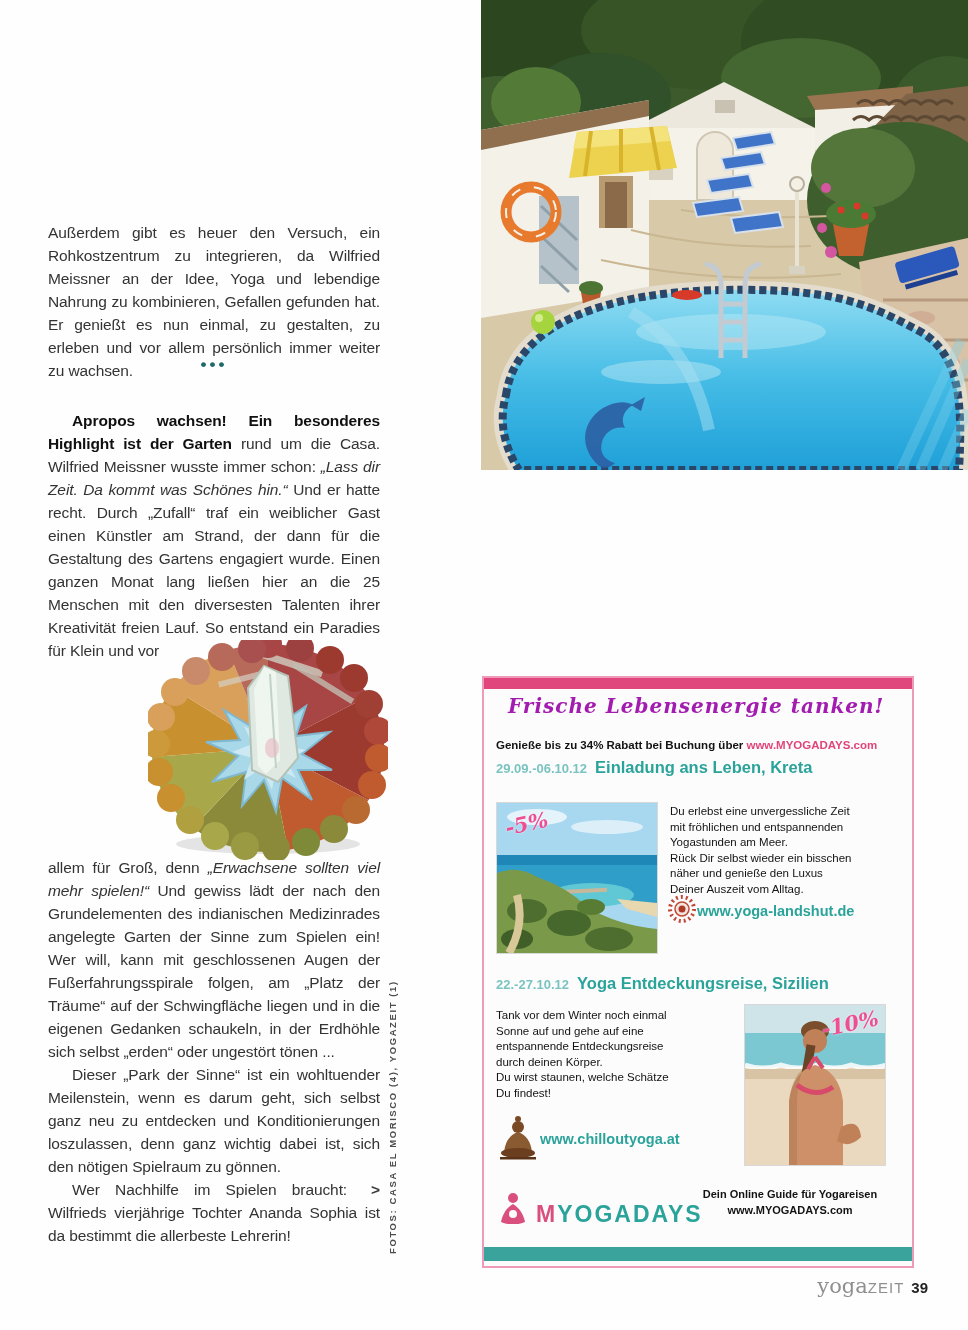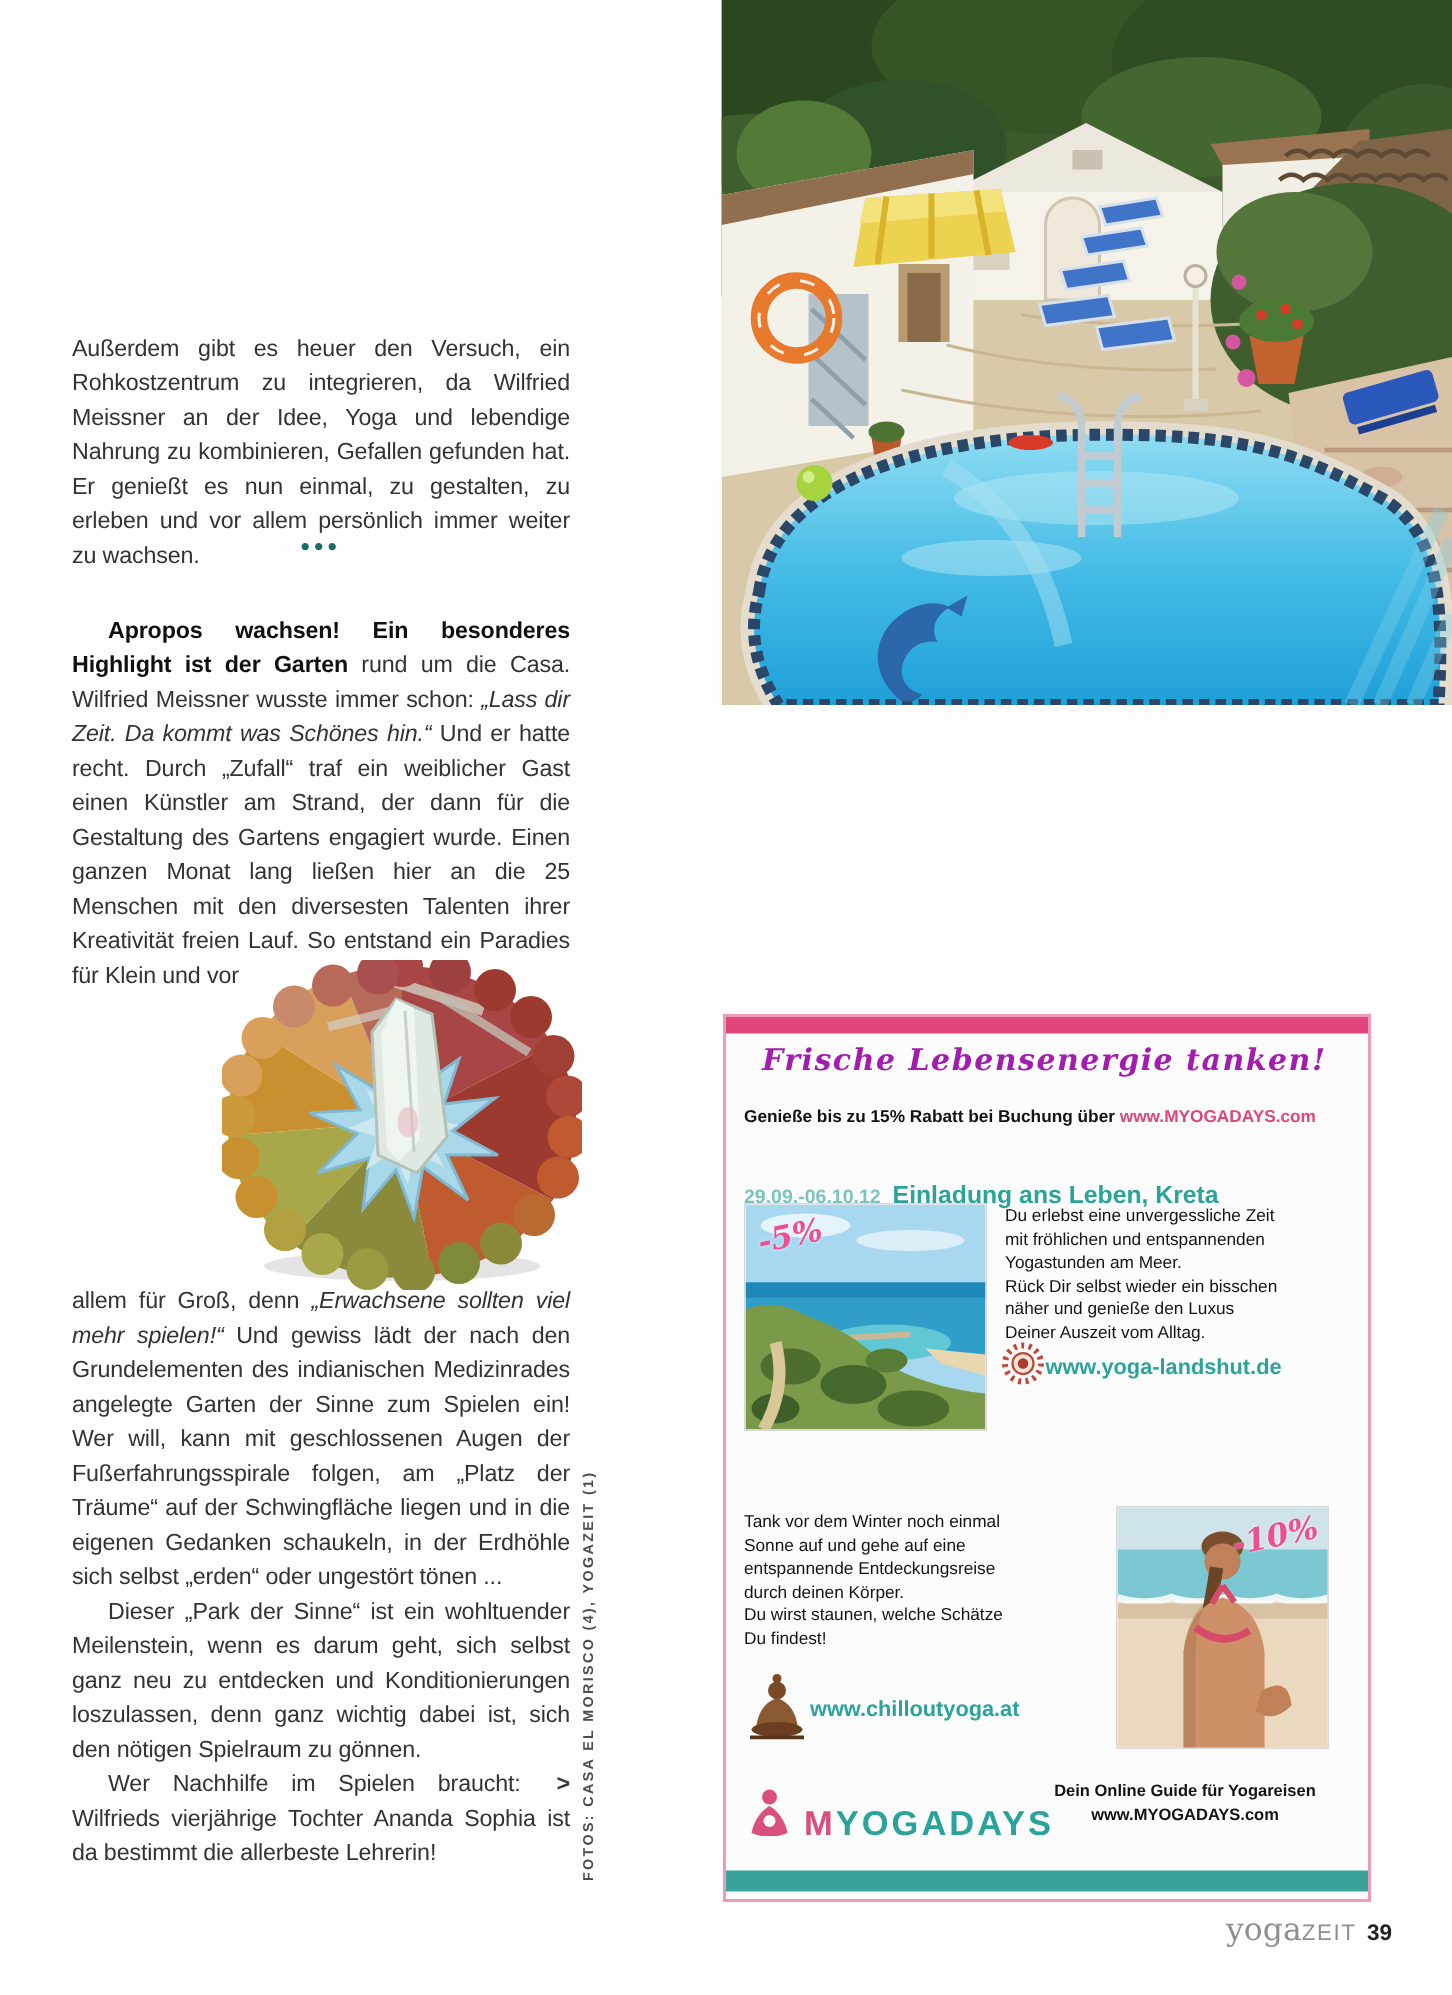--- a/index.html
+++ b/index.html
@@ -38,21 +38,21 @@
       border:2px solid #ef9ab8;box-sizing:border-box;}
   .ad-bar-top{position:absolute;left:0;top:0;width:100%;height:11px;background:#e0457b;}
   .ad-headline{position:absolute;left:24px;top:16px;width:404px;color:#a21caf;
       font-family:"DejaVu Serif",serif;font-style:italic;font-weight:bold;font-size:20px;
       letter-spacing:1px;}
   .ad-subline{position:absolute;left:12px;top:61px;width:408px;font-size:11.5px;font-weight:bold;color:#131313;}
   .ad-subline .url-pink{color:#e0457b;}
   .r-head{position:absolute;left:12px;font-weight:bold;}
   .r-head .r-date{color:#79c4c0;font-size:13px;margin-right:8px;}
   .r-head .r-title{color:#2aa39b;font-size:16.5px;}
-  .h1{top:110px;}
+  .h1{top:80px;}
   .h2{top:296px;}
   .r-img{position:absolute;overflow:hidden;border:1px solid #d8d8d8;box-sizing:border-box;}
   .r1-img{left:12px;top:124px;width:162px;height:152px;}
   .r2-img{left:260px;top:326px;width:142px;height:162px;}
   .discount{position:absolute;color:#ee4e92;font-weight:bold;font-size:21px;
             font-family:"DejaVu Serif",serif;font-style:italic;transform:rotate(-12deg);
             text-shadow:0 0 2px rgba(255,255,255,.8);}
   .d1{left:8px;top:8px;}
   .d2{right:6px;top:6px;}
   .r-desc{position:absolute;font-size:11.5px;font-weight:normal;color:#131313;line-height:15.5px;
@@ -266,21 +266,21 @@
     <p class="ind">Dieser „Park der Sinne“ ist ein wohltuender Meilenstein, wenn es darum geht, sich selbst ganz neu zu entdecken und Konditionierungen loszulassen, denn ganz wichtig dabei ist, sich den nötigen Spielraum zu gönnen.</p>
     <p class="ind"><span class="endmark">&gt;</span><span>Wer Nachhilfe im Spielen braucht: Wilfrieds vierjährige Tochter Ananda Sophia ist da bestimmt die allerbeste Lehrerin!</span></p>
   </div>
 
   <div class="credit">FOTOS: CASA EL MORISCO (4), YOGAZEIT (1)</div>
 
   <div class="ad">
     <div class="ad-bar-top"></div>
     <div class="ad-headline">Frische Lebensenergie tanken!</div>
     <div class="ad-subline">
-      <span>Genieße bis zu 15% Rabatt bei Buchung über </span><span class="url-pink">www.MYOGADAYS.com</span>
+      <span>Genieße bis zu 34% Rabatt bei Buchung über </span><span class="url-pink">www.MYOGADAYS.com</span>
     </div>
 
     <div class="r-head h1">
       <span class="r-date">29.09.-06.10.12</span><span class="r-title">Einladung ans Leben, Kreta</span>
     </div>
     <div class="r-img r1-img">
       <svg viewBox="0 0 160 150" width="160" height="150" preserveAspectRatio="none">
         <rect width="160" height="150" fill="#a8d8f0"></rect>
         <ellipse cx="40" cy="14" rx="30" ry="8" fill="#ffffff" opacity="0.7"></ellipse>
         <ellipse cx="110" cy="24" rx="36" ry="7" fill="#ffffff" opacity="0.6"></ellipse>
@@ -309,20 +309,23 @@
       <span>
         <svg viewBox="0 0 30 30" width="30" height="30">
           <circle cx="15" cy="15" r="12" fill="none" stroke="#c04838" stroke-width="4" stroke-dasharray="2 3"></circle>
           <circle cx="15" cy="15" r="7" fill="#f0e6dc" stroke="#c04838" stroke-width="1.5"></circle>
           <circle cx="15" cy="15" r="3.5" fill="#b03828"></circle>
         </svg>
       </span>
       <span class="r-url">www.yoga-landshut.de</span>
     </div>
 
+    <div class="r-head h2">
+      <span class="r-date">22.-27.10.12</span><span class="r-title">Yoga Entdeckungsreise, Sizilien</span>
+    </div>
     <div class="r-desc desc2">Tank vor dem Winter noch einmal
 Sonne auf und gehe auf eine
 entspannende Entdeckungsreise
 durch deinen Körper.
 Du wirst staunen, welche Schätze
 Du findest!</div>
     <div class="r-img r2-img">
       <svg viewBox="0 0 142 162" width="142" height="162" preserveAspectRatio="none">
         <rect width="142" height="162" fill="#ead9bf"></rect>
         <rect width="142" height="28" fill="#cfe4e8"></rect>

